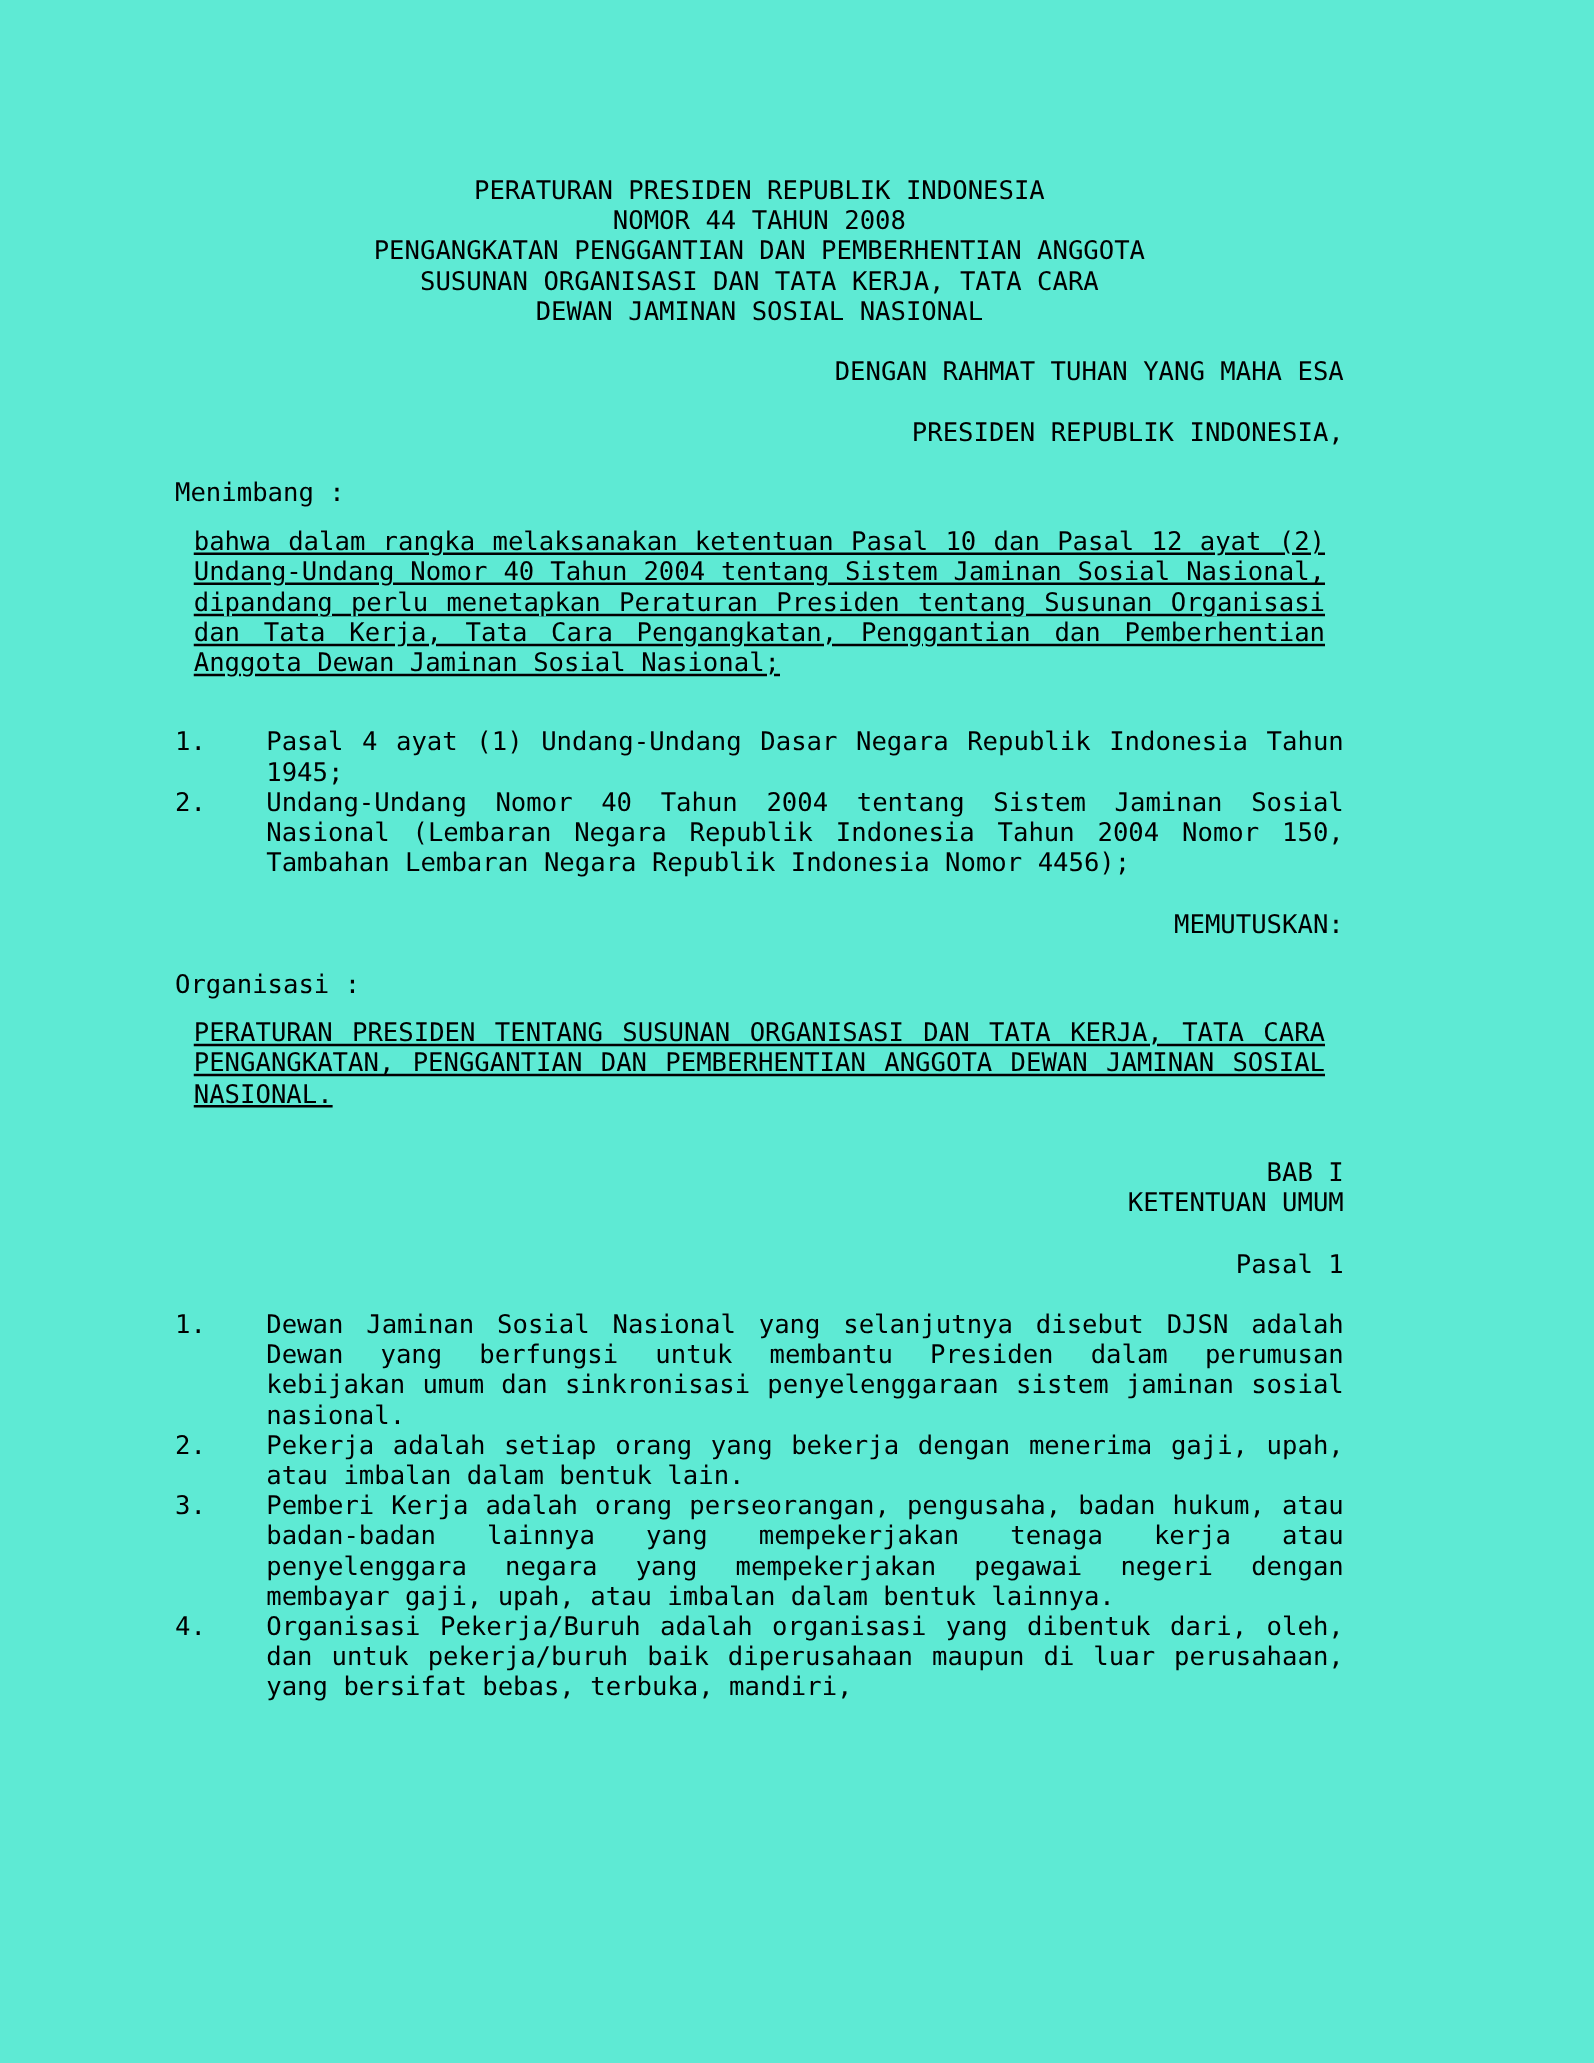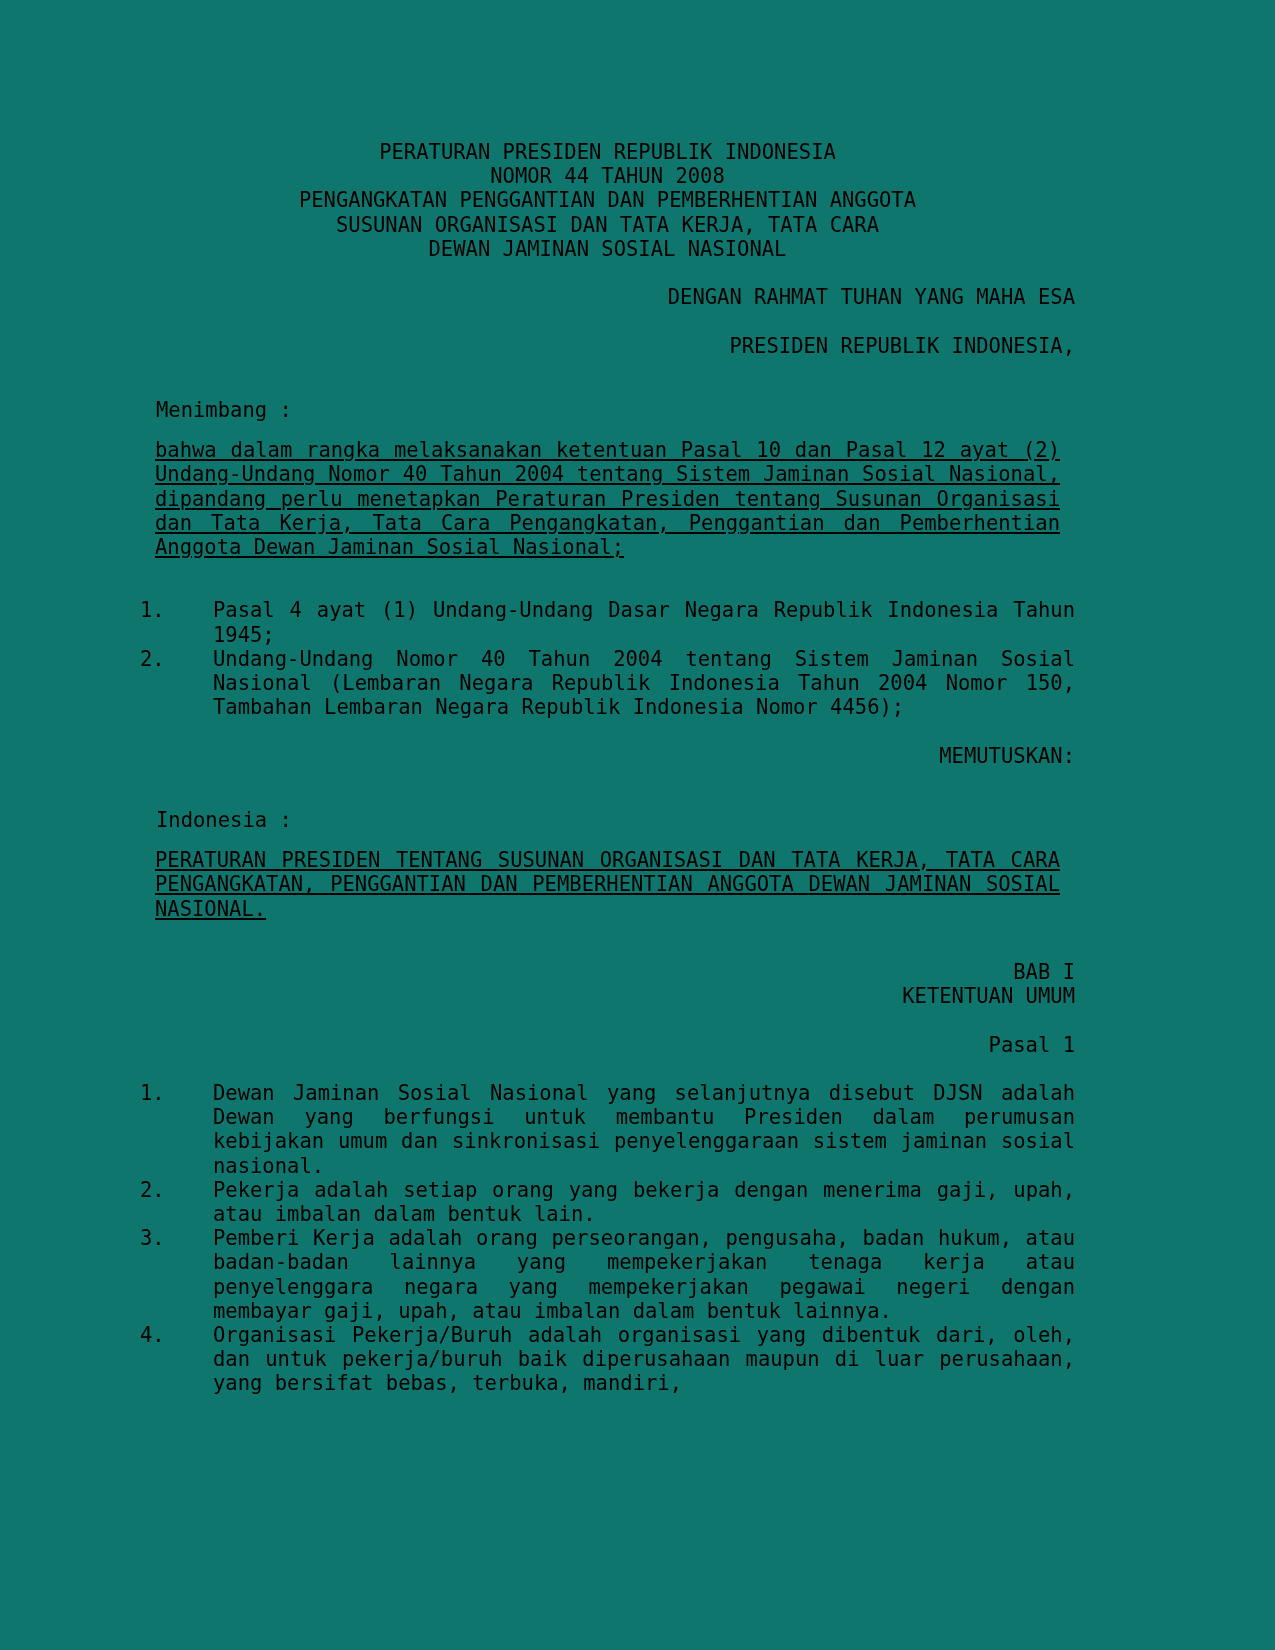--- a/index.html
+++ b/index.html
@@ -14,21 +14,21 @@
     font-family: "DejaVu Sans Mono", "Liberation Mono", monospace;
     color: #000000;
     overflow: hidden;
   }
   .page {
     position: relative;
     width: 1275px;
     height: 1650px;
     box-sizing: border-box;
     padding: 140px 140px 0 140px;
-    background: #0f766e;
+    background: #5eead4;
   }
   .doc {
     width: 935px;
     font-size: 20.5px;
     line-height: 24.2px;
     letter-spacing: 0px;
   }
   .center {
     text-align: right;
     white-space: pre;
@@ -39,21 +39,21 @@
   }
   .just {
     text-align: justify;
     text-justify: inter-word;
     text-align-last: left;
     margin: 15px;
     text-decoration: underline;
   }
   .plain {
     text-align: left;
-    margin: 16px;
+    margin: 0;
     white-space: pre-wrap;
   }
   .spacer-1 { height: 24.2px; }
 
   
   .numlist {
     margin: 0;
     padding: 0;
     list-style: none;
   }
@@ -111,21 +111,21 @@
         <span>Undang-Undang Nomor 40 Tahun 2004 tentang Sistem Jaminan Sosial Nasional (Lembaran Negara Republik Indonesia Tahun 2004 Nomor 150, Tambahan Lembaran Negara Republik Indonesia Nomor 4456);</span>
       </li>
     </ul>
 
     <div class="spacer-1"></div>
 
     <div class="center">MEMUTUSKAN:</div>
 
     <div class="spacer-1"></div>
 
-    <div class="plain">Indonesia :</div>
+    <div class="plain">Organisasi :</div>
     <div class="just">PERATURAN PRESIDEN TENTANG SUSUNAN ORGANISASI DAN TATA KERJA, TATA CARA PENGANGKATAN, PENGGANTIAN DAN PEMBERHENTIAN ANGGOTA DEWAN JAMINAN SOSIAL NASIONAL.</div>
 
     <div class="spacer-1"></div>
 
     <div class="center">BAB I</div>
     <div class="center">KETENTUAN UMUM</div>
 
     <div class="spacer-1"></div>
 
     <div class="center">Pasal 1</div>

